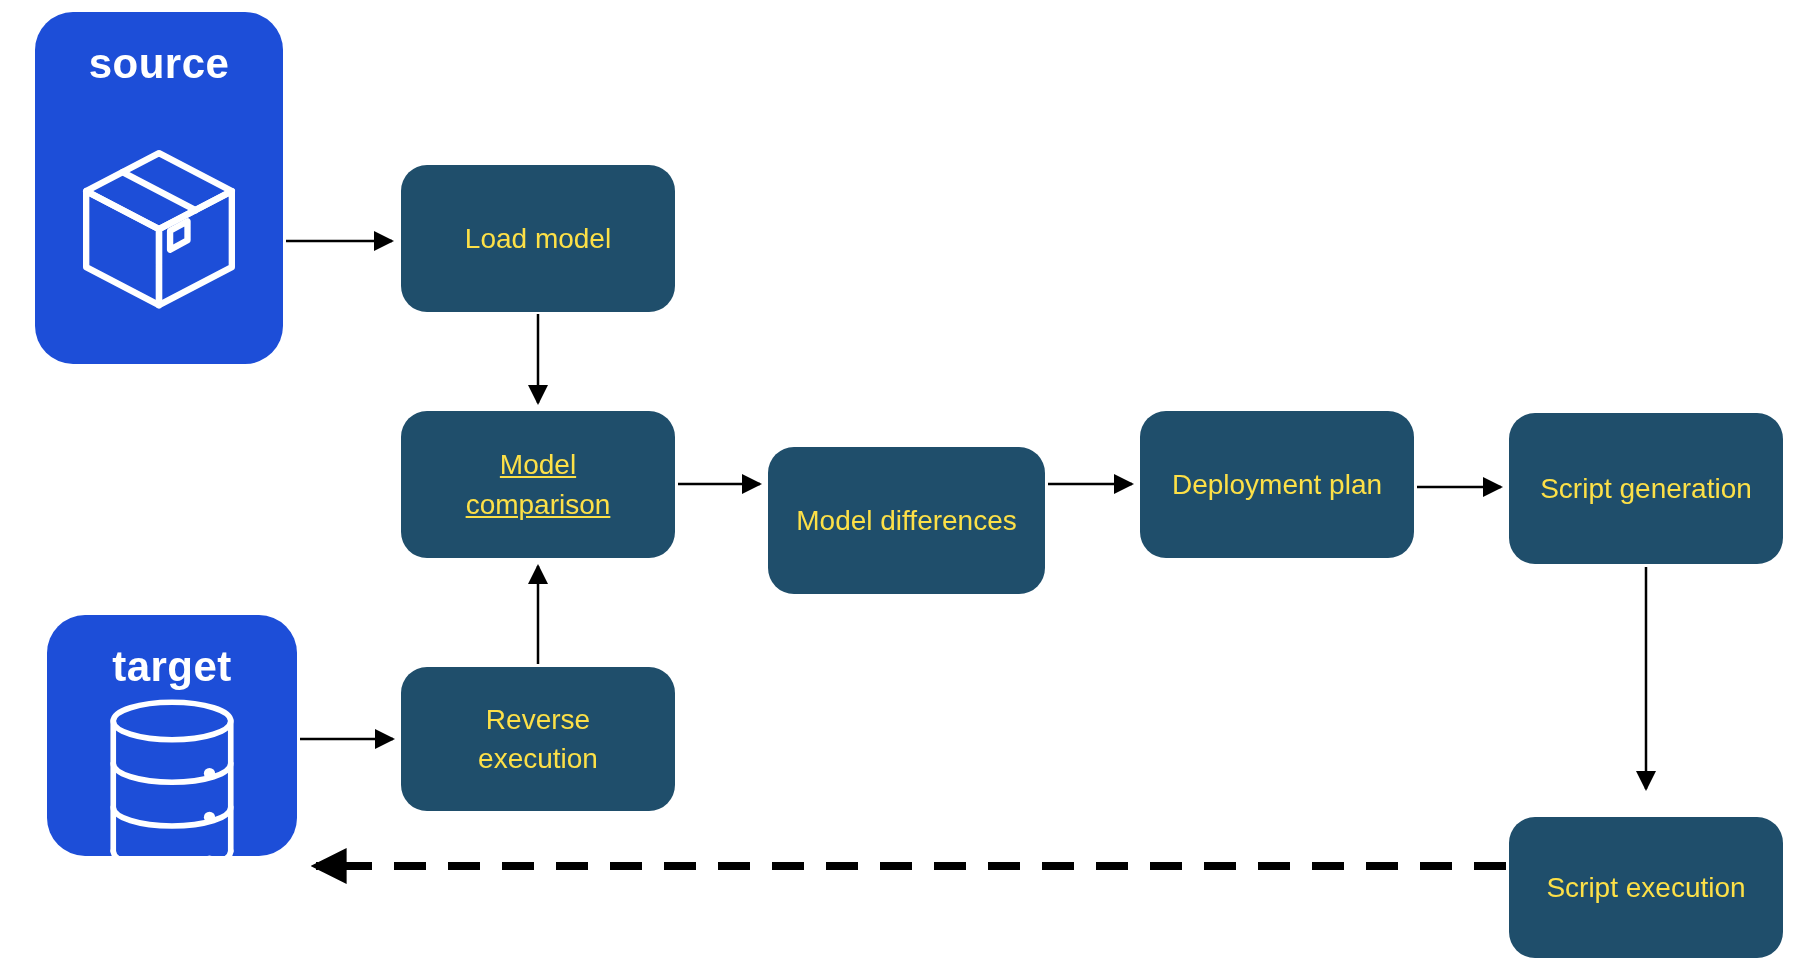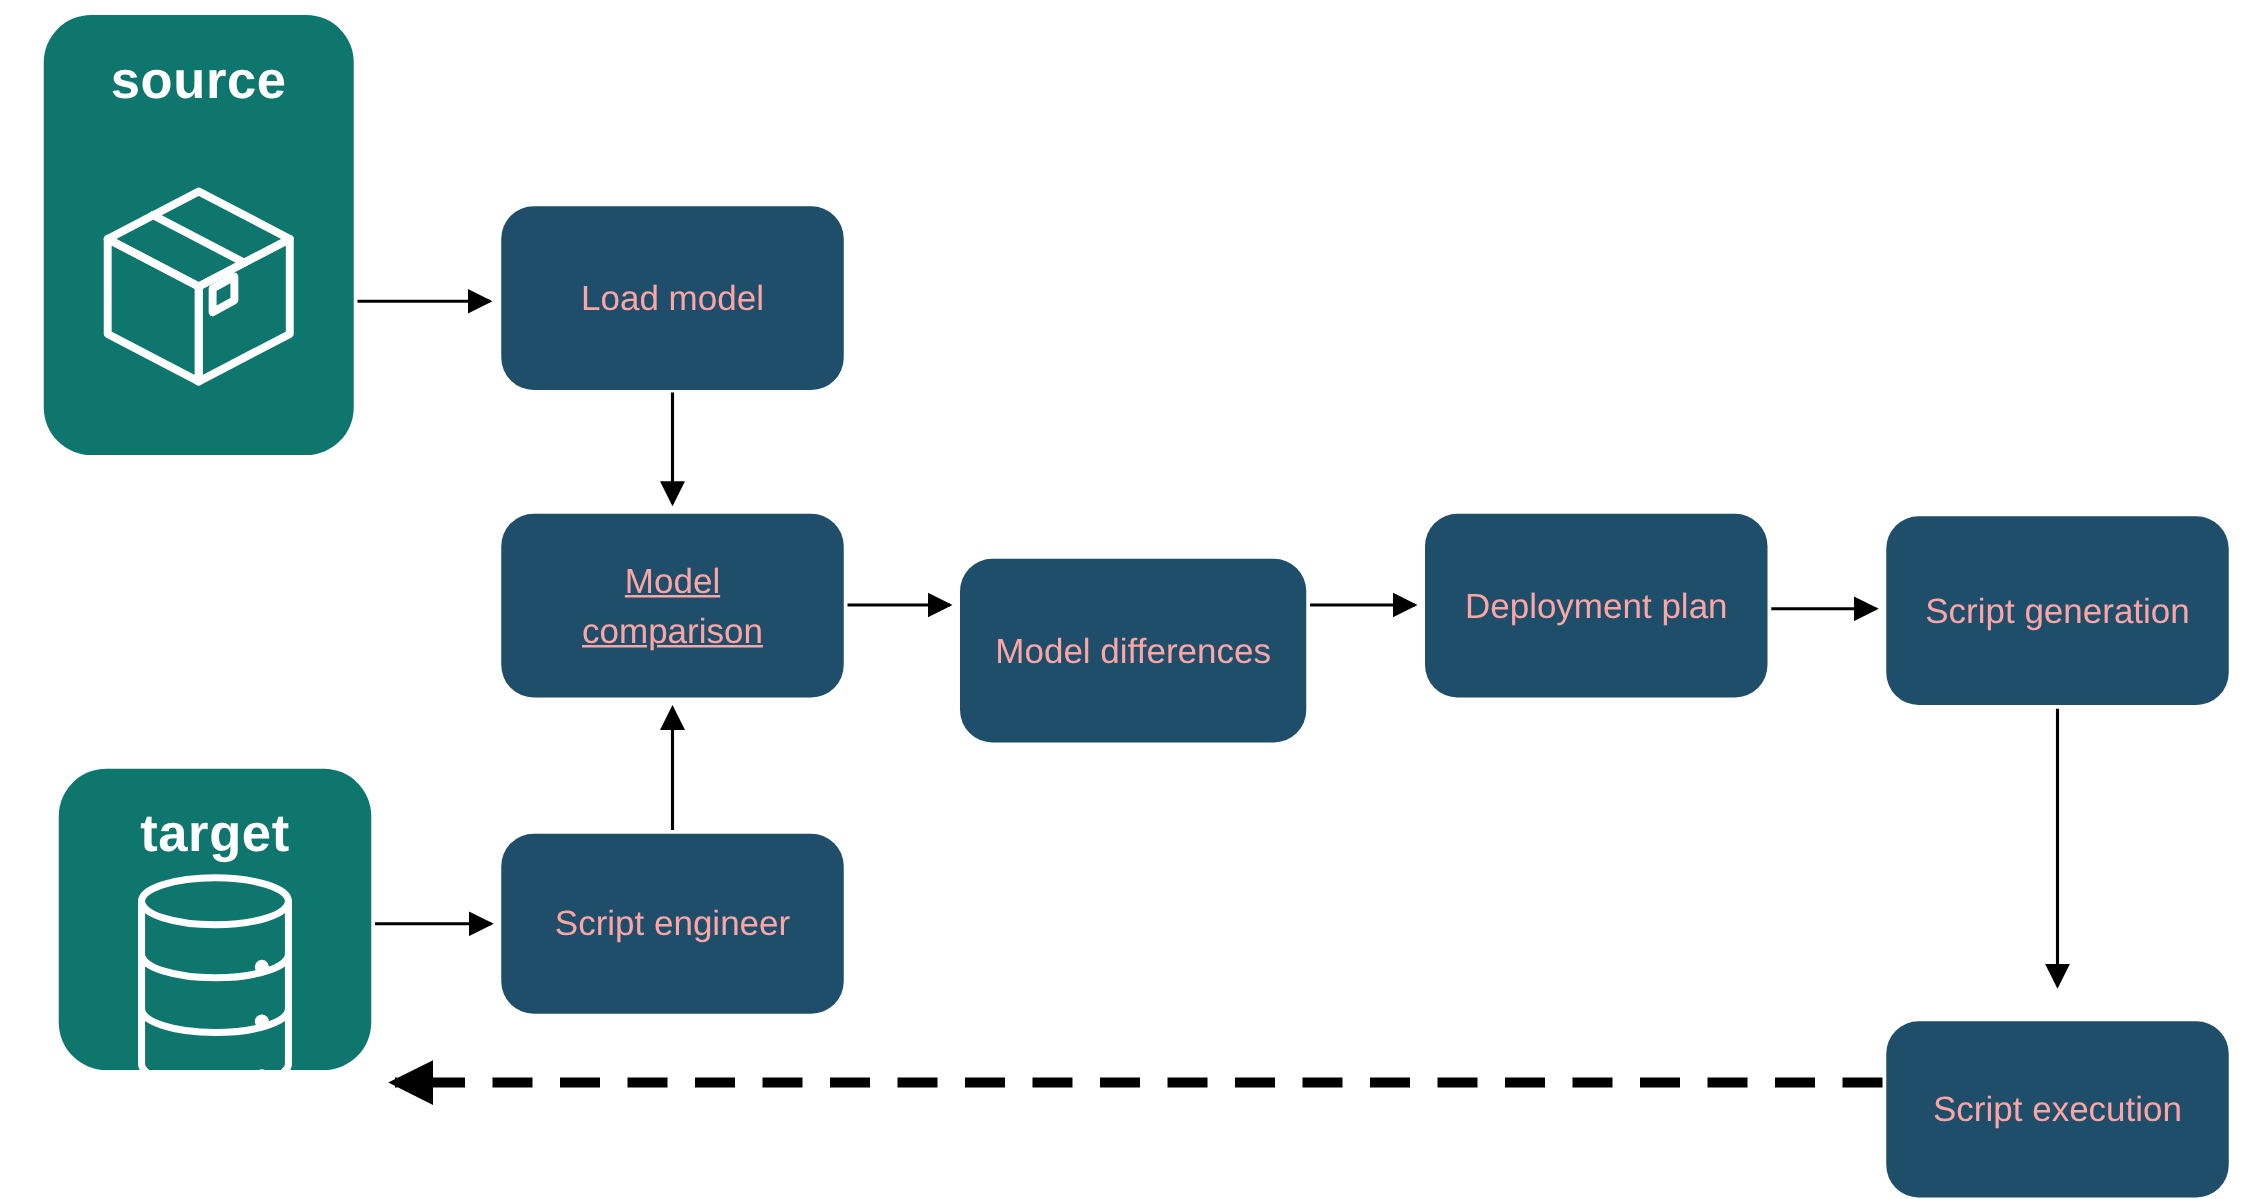--- a/index.html
+++ b/index.html
@@ -29,33 +29,33 @@
   .edge-dashed-bold {
     stroke: #000000;
     stroke-width: 8;
     stroke-dasharray: 32 22;
     fill: none;
   }
   .node {
     position: absolute;
     background: #1F4E6B;
     border-radius: 26px;
-    color: #fca5a5;
+    color: #fde047;
     display: flex;
     align-items: center;
     justify-content: center;
     text-align: center;
     font-size: 28px;
     line-height: 1.4;
     padding: 10px 28px;
     box-sizing: border-box;
   }
   .endpoint {
     position: absolute;
-    background: #0f766e;
+    background: #1d4ed8;
     border-radius: 38px;
     color: #ffffff;
     display: flex;
     flex-direction: column;
     align-items: center;
     box-sizing: border-box;
     padding-top: 28px;
   }
   .endpoint .ep-label {
     font-size: 42px;
@@ -166,20 +166,20 @@
 
   <div class="node" id="node-deployment-plan">
     <span>Deployment plan</span>
   </div>
 
   <div class="node" id="node-script-generation">
     <span>Script generation</span>
   </div>
 
   <div class="node" id="node-reverse-engineer">
-    <span>Script engineer</span>
+    <span>Reverse execution</span>
   </div>
 
   <div class="node" id="node-script-execution">
     <span>Script execution</span>
   </div>
 
 </div>
 
 </body></html>

